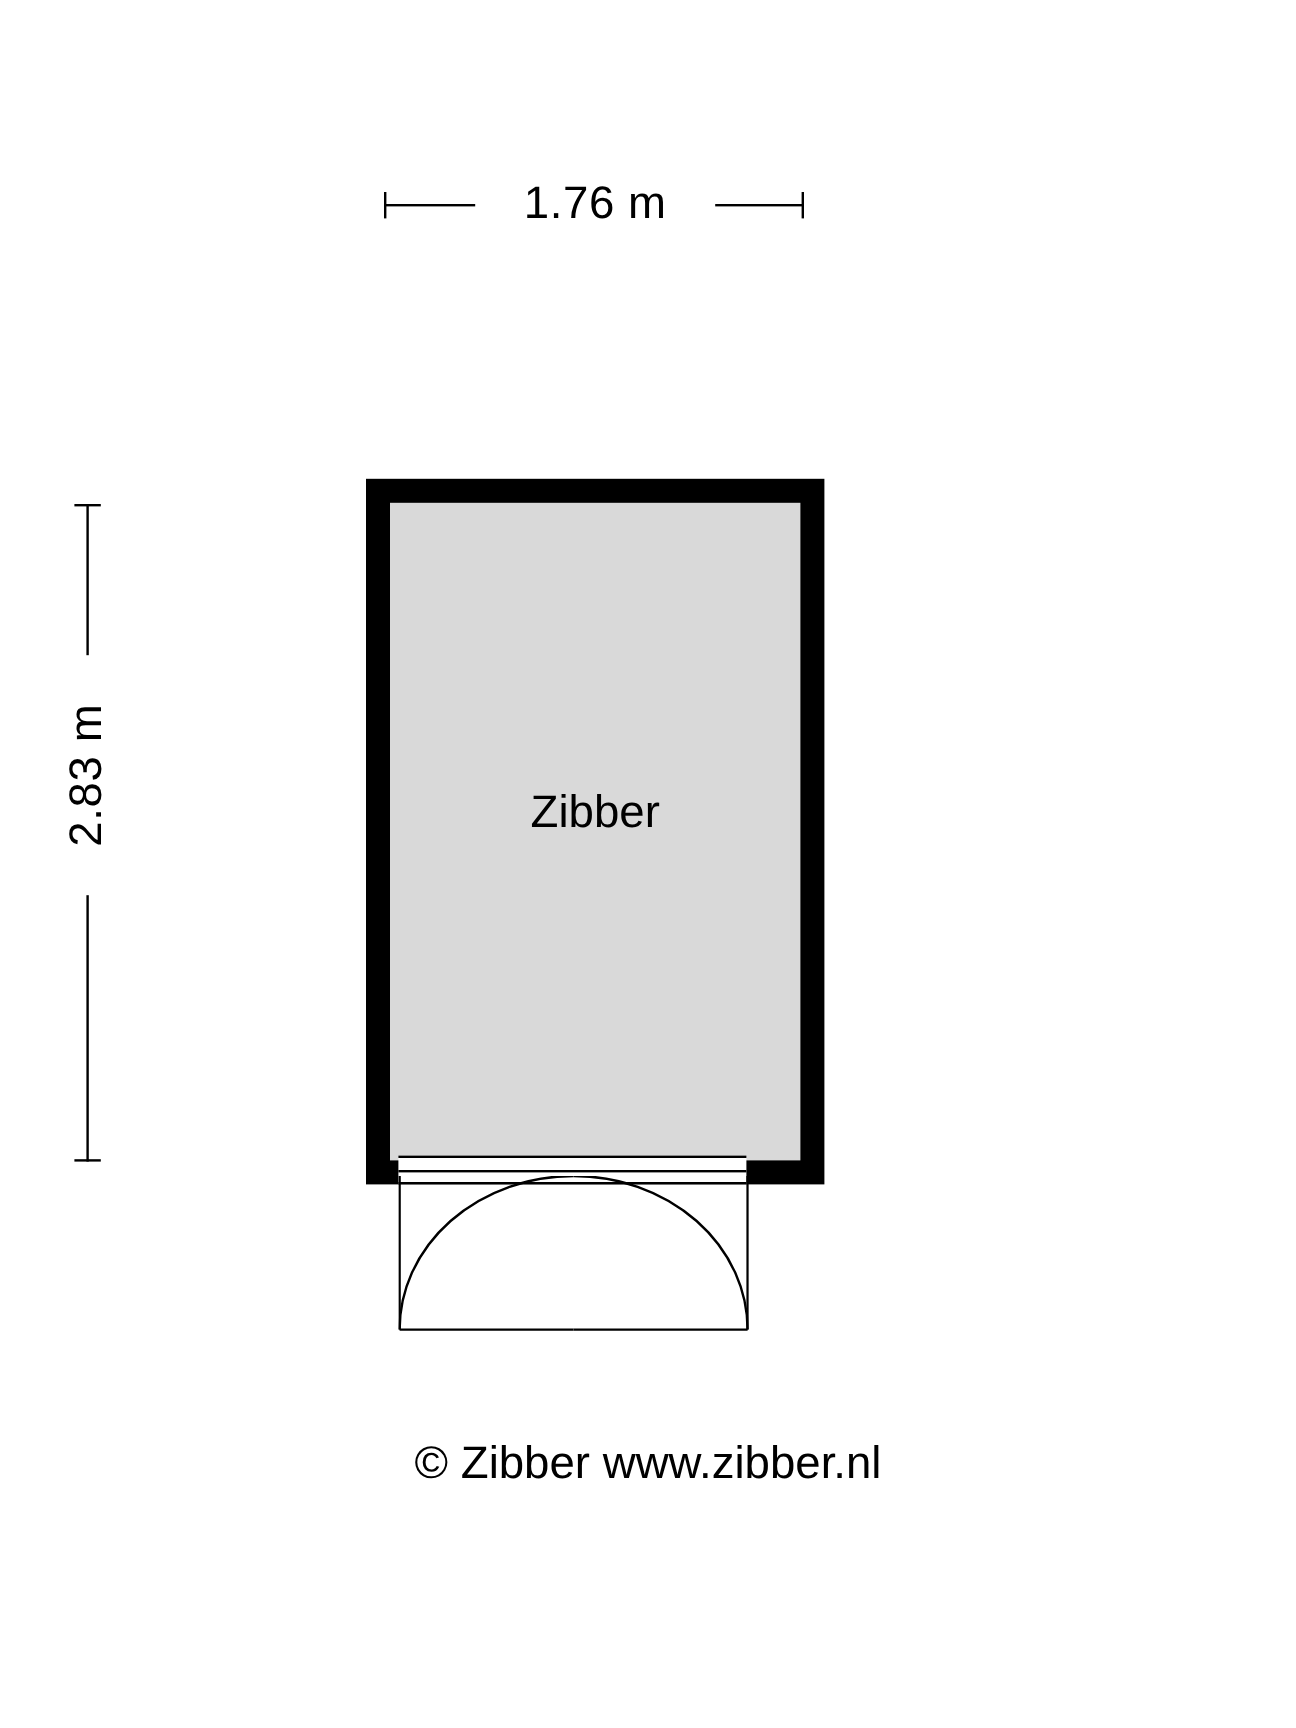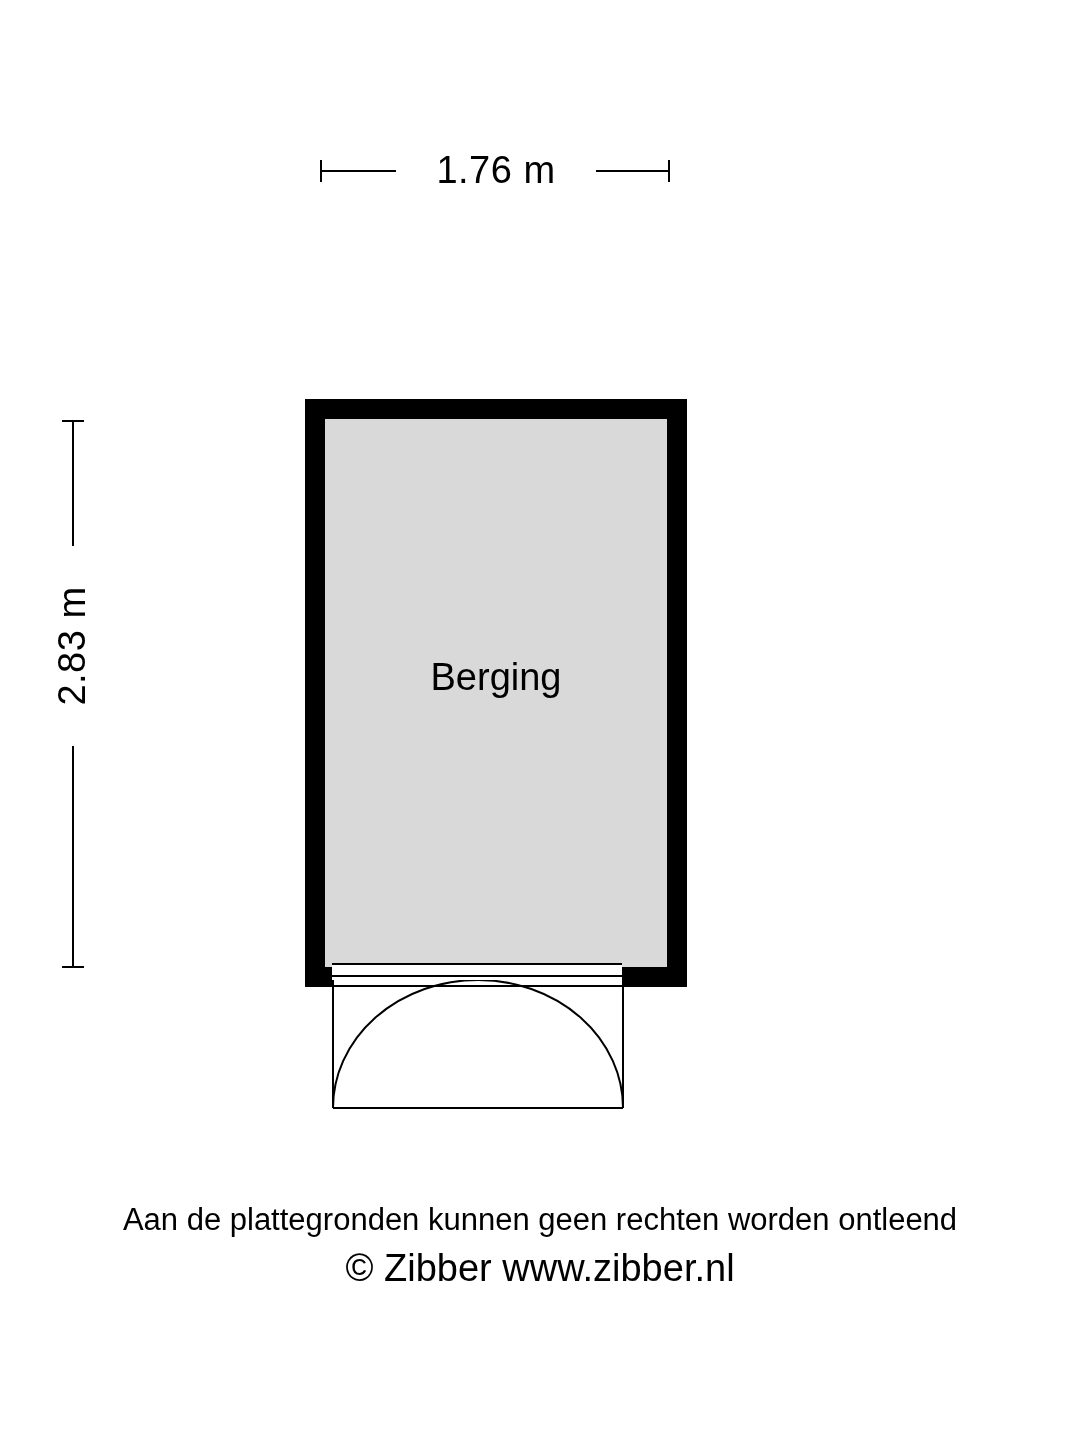--- a/index.html
+++ b/index.html
@@ -193,21 +193,21 @@
 
   <div id="dim-left">
     <div class="dim-line"></div>
     <div class="tick top"></div>
     <div class="tick bottom"></div>
     <div class="dim-label">2.83 m</div>
   </div>
 
   <div id="room-berging">
     <div class="room-floor"></div>
-    <div class="room-label">Berging</div>
+    <div class="room-label">Zibber</div>
   </div>
 
   <div id="door-opening">
     <div class="threshold-line"></div>
   </div>
 
   <div id="door-swing">
     <svg width="292" height="140" viewBox="0 0 292 140" xmlns="http://www.w3.org/2000/svg">
 
       <path d="M 1 0 L 1 128" fill="none" stroke="#000" stroke-width="2"></path>
@@ -216,15 +216,14 @@
 
       <path d="M 291 0 L 291 128" fill="none" stroke="#000" stroke-width="2"></path>
       <path d="M 146 0 A 145 128 0 0 1 291 128" fill="none" stroke="#000" stroke-width="2"></path>
       <path d="M 146 128 L 291 128" fill="none" stroke="#000" stroke-width="2"></path>
     </svg>
   </div>
 
 </div>
 
 <div id="footer">
-  <div class="line1">Aan de plattegronden kunnen geen rechten worden ontleend</div>
   <div class="line2">© Zibber www.zibber.nl</div>
 </div>
 
 </body></html>

